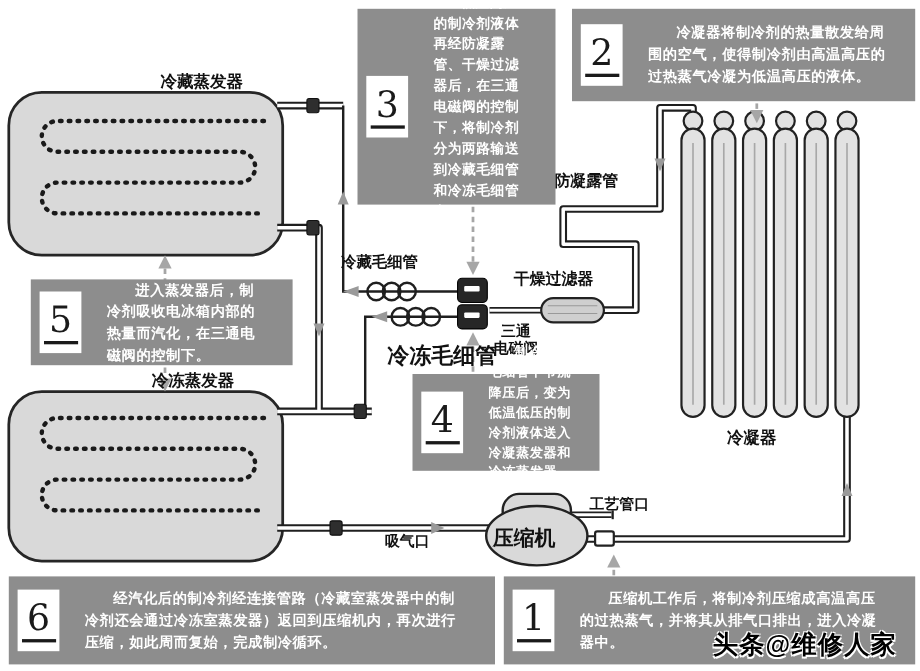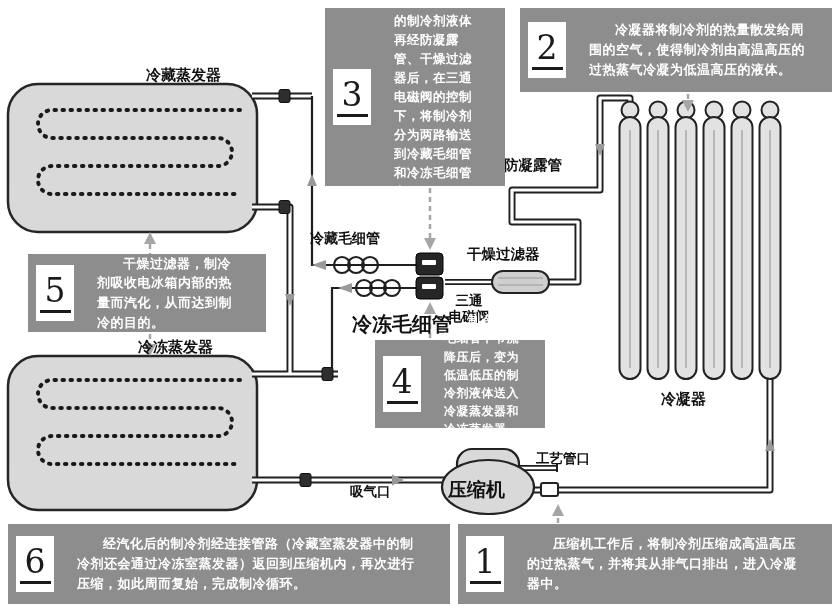--- a/index.html
+++ b/index.html
@@ -235,23 +235,24 @@
   <div class="callout c4">
     <div class="numbox">
         <span>4</span>
       </div>
     <p>制冷剂在毛细管中节流降压后，变为低温低压的制冷剂液体送入冷凝蒸发器和冷冻蒸发器中。</p>
   </div>
   <div class="callout c5">
     <div class="numbox">
         <span>5</span>
       </div>
-    <p>干燥过滤器，制冷剂吸收电冰箱内部的热量而汽化，从而达到制冷的目的。</p>
+    <p>进入蒸发器后，制冷剂吸收电冰箱内部的热量而汽化，在三通电磁阀的控制下。</p>
   </div>
   <div class="callout c6">
     <div class="numbox">
         <span>6</span>
       </div>
     <p>经汽化后的制冷剂经连接管路（冷藏室蒸发器中的制冷剂还会通过冷冻室蒸发器）返回到压缩机内，再次进行压缩，如此周而复始，完成制冷循环。</p>
   </div>
 
+  <div class="watermark">头条@维修人家</div>
 
 </div>
 
 </body></html>

